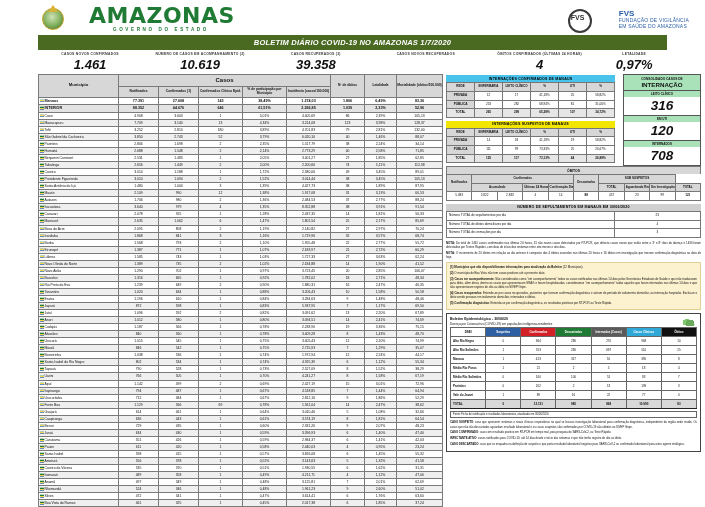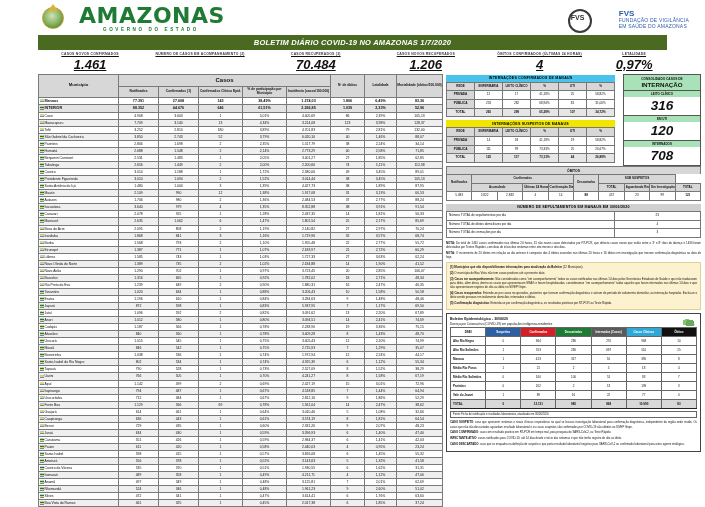--- a/index.html
+++ b/index.html
@@ -1,39 +1,39 @@
 <!DOCTYPE html>
 <html><head>
 <meta charset="utf-8">
 <style>
   html,body{margin:0;padding:0;background:#ffffff;}
   body{width:705px;height:507px;overflow:hidden;font-family:"Liberation Sans",sans-serif;color:#111;}
   .page{position:relative;width:705px;height:507px;background:#fff;}
 
   
   .brandbar{display:flex;align-items:center;justify-content:space-between;padding:6px 16px 2px 40px;height:34px;box-sizing:border-box;}
-  .brandleft{display:flex;align-items:flex-start;gap:13px;}
+  .brandleft{display:flex;align-items:center;gap:23px;}
   .coat{width:26px;height:26px;flex:0 0 26px;position:relative;}
   .coat .disc{position:absolute;inset:2px;border-radius:50%;background:radial-gradient(circle at 45% 40%,#cfe3b8 0%,#7fae5a 55%,#2f6b2a 100%);border:1.4px solid #caa22c;}
   .coat .star{position:absolute;top:-1px;left:50%;transform:translateX(-50%);width:0;height:0;border-left:5px solid transparent;border-right:5px solid transparent;border-bottom:7px solid #d8b33a;}
   .wordmark{display:flex;flex-direction:column;line-height:1;}
   .wordmark .big{font-size:22px;font-weight:bold;letter-spacing:.5px;color:#1f7a34;font-family:"DejaVu Sans",sans-serif;}
   .wordmark .sub{font-size:4.6px;font-weight:bold;letter-spacing:2.6px;color:#1f7a34;margin-top:1px;padding-left:24px;}
   .brandright{display:flex;align-items:center;gap:21px;}
   .fvslogo{width:30px;height:22px;position:relative;}
   .fvslogo .ring{position:absolute;left:0;top:1px;width:20px;height:20px;border-radius:50%;border:2px solid #3a3a3a;}
   .fvslogo .fvstxt{position:absolute;left:3px;top:6px;font-size:7px;font-weight:bold;color:#2f2f2f;}
   .fvsright{display:flex;flex-direction:column;line-height:1.15;}
   .fvsright .t1{font-size:8px;font-weight:bold;color:#2b5fa8;}
   .fvsright .t2{font-size:5px;color:#2b5fa8;letter-spacing:.2px;}
 
   .titlebar{margin:1px 38px 0 38px;background:#4a6a22;color:#fff;text-align:center;font-size:7.5px;font-weight:bold;font-style:italic;padding:3px 0;letter-spacing:.2px;}
 
   
-  .kpis{display:flex;margin:2px 38px 2px 38px;text-decoration:underline;}
+  .kpis{display:flex;margin:2px 38px 2px 38px;}
   .kpi{flex:1;text-align:center;}
   .kpi.k1{flex:1.35}.kpi.k2{flex:1.5}.kpi.k3{flex:1.5}.kpi.k4{flex:1.35}.kpi.k5{flex:1.6}.kpi.k6{flex:.85}
   .kpi .lbl{font-size:3.4px;font-weight:bold;color:#3a3a3a;letter-spacing:.25px;white-space:nowrap;}
   .kpi .val{font-size:13px;font-weight:bold;font-style:italic;color:#111;margin-top:1px;}
 
   
   .body{display:flex;gap:4px;padding:0 4px 0 38px;box-sizing:border-box;}
   .left{width:404px;flex:0 0 404px;}
   .right{flex:1;}
 
@@ -57,21 +57,21 @@
   .banner.cyan{background:#49c3ec;}
   .banner.yellow{background:#f2e600;}
   .banner.gray{background:#d0d0d0;}
   .mini{border-collapse:collapse;width:100%;table-layout:fixed;font-size:3.1px;}
   .mini th,.mini td{border:.4px solid #777;text-align:center;height:5.6px;line-height:5.6px;overflow:hidden;white-space:nowrap;}
   .mini th{background:#d7d7d7;font-weight:bold;font-size:3px;}
   .mini td.lbl{background:#d7d7d7;font-weight:bold;text-align:center;}
   .mini tr.tot td{font-weight:bold;background:#e6e6e6;}
   .mini td{background:#fff;}
 
-  .splitrow{display:flex;gap:8px;align-items:center;}
+  .splitrow{display:flex;gap:8px;align-items:flex-end;}
   .splitrow .colA{flex:1;}
   .splitrow .colB{width:78px;flex:0 0 78px;}
 
   .intbox{border:.8px solid #555;background:#fff;}
   .intbox .hd{background:#a9e2b8;text-align:center;font-size:3.2px;font-weight:bold;padding:1.5px 2px;line-height:1.25;}
   .intbox .hd .b2{font-size:6.2px;display:block;margin-top:.5px;}
   .intbox .sub{background:#a9e2b8;text-align:center;font-size:3px;font-weight:bold;padding:1px 0;border-top:.6px solid #555;}
   .intbox .num{text-align:center;font-size:13.5px;font-weight:bold;font-style:italic;padding:1px 0 2px;}
 
   .obitos .hdr{background:#d7d7d7;text-align:center;font-size:3.4px;font-weight:bold;padding:1.4px 0;border:.4px solid #777;border-bottom:none;}
@@ -137,28 +137,28 @@
 
   <div class="titlebar">BOLETIM DIÁRIO COVID-19 NO AMAZONAS 1/7/2020</div>
 
   <div class="kpis" id="kpis">
       <div class="kpi k1">
         <div class="lbl">CASOS NOVOS CONFIRMADOS</div>
         <div class="val">1.461</div>
       </div>
       <div class="kpi k2">
         <div class="lbl">NÚMERO DE CASOS EM ACOMPANHAMENTO (2)</div>
+        <div class="val">10.619</div>
       </div>
       <div class="kpi k3">
         <div class="lbl">CASOS RECUPERADOS (3)</div>
-        <div class="val">70.484</div>
+        <div class="val">39.358</div>
       </div>
       <div class="kpi k4">
         <div class="lbl">CASOS NOVOS RECUPERADOS</div>
-        <div class="val">1.206</div>
       </div>
       <div class="kpi k5">
         <div class="lbl">ÓBITOS CONFIRMADOS (ÚLTIMAS 24 HORAS)</div>
         <div class="val">4</div>
       </div>
       <div class="kpi k6">
         <div class="lbl">LETALIDADE</div>
         <div class="val">0,97%</div>
       </div>
     </div>

